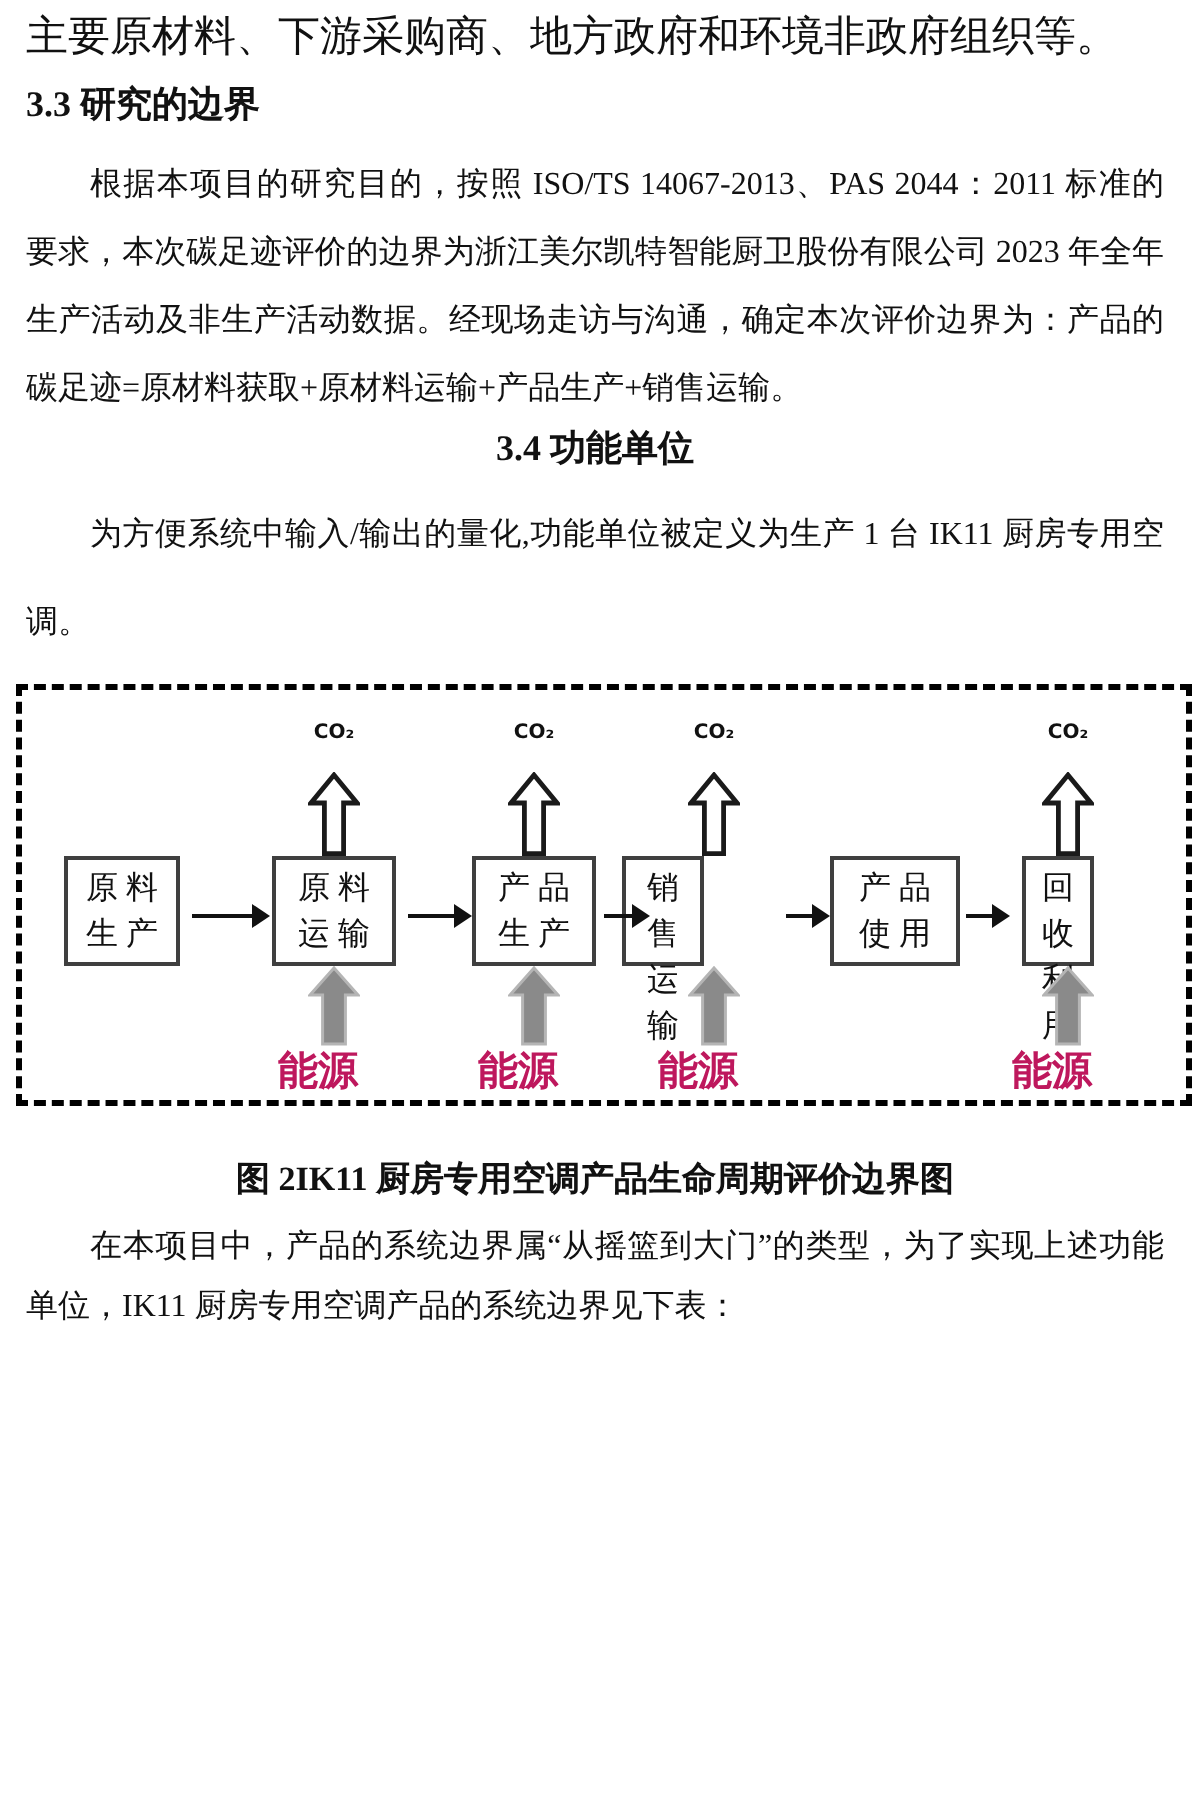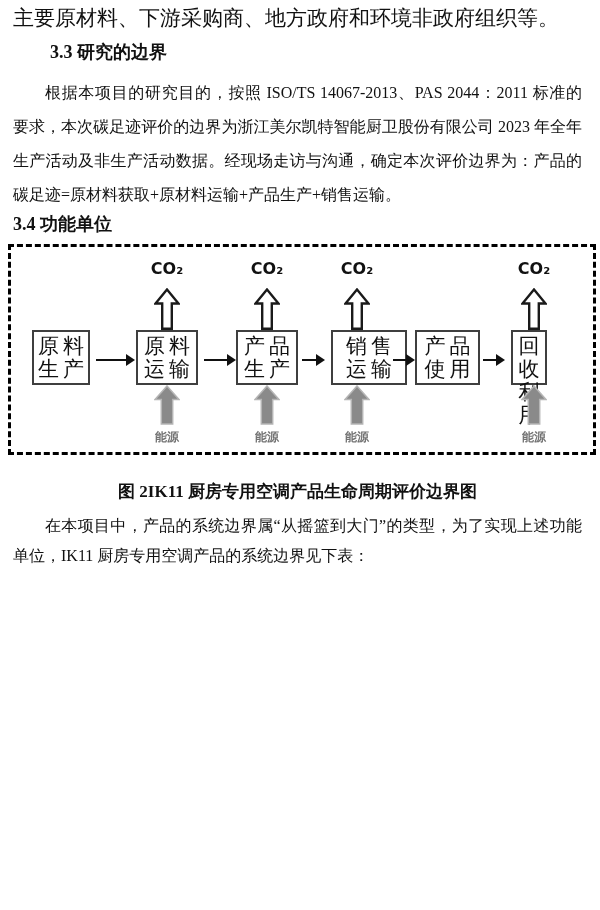--- a/index.html
+++ b/index.html
@@ -9,51 +9,51 @@
     color:#111;
   }
   .page{padding-top:8px;}
   .textblock{padding-left:13px;padding-right:18px;}
   p{margin:0;}
   .lead{font-size:21px;line-height:20px;text-align:justify;}
   h2{
     margin:0;font-size:18px;line-height:24px;font-weight:bold;
     font-family:"Liberation Serif","DejaVu Serif",serif;
   }
-  .h33{margin-top:12px;margin-left:37px;}
-  .h34{margin-top:0;}
+  .h33{margin-top:12px;}
+  .h34{margin-top:0;text-align:center;}
   .h35{margin-top:6px;}
   .body33{margin-top:12px;font-size:16px;line-height:34px;text-align:justify;text-indent:2em;}
   .body34{margin-top:10px;font-size:16px;line-height:44px;text-align:justify;text-indent:2em;}
   .body35{margin-top:12px;font-size:16px;line-height:41px;text-align:justify;text-indent:2em;}
 
   
   .diagram{
     position:relative;box-sizing:border-box;
     margin:8px 0 0 8px;width:588px;height:211px;
     border:3px dashed #000;background:#fff;
   }
   .stage-box{
     position:absolute;top:83px;height:55px;box-sizing:border-box;
     border:2px solid #3f3f3f;background:#fff;
-    font-size:21px;line-height:23px;padding-top:3px;padding-left:4px;
+    font-size:16px;line-height:23px;padding-top:3px;padding-left:4px;
     text-align:center;letter-spacing:4px;white-space:pre-line;
     font-family:"Liberation Serif","DejaVu Serif",serif;
   }
   .co2-label{
     position:absolute;top:12px;width:50px;text-align:center;
     font-family:"DejaVu Sans","Liberation Sans",sans-serif;
-    font-weight:bold;font-size:16px;line-height:20px;letter-spacing:0;
+    font-weight:bold;font-size:10px;line-height:20px;letter-spacing:0;
   }
   .co2-arrow{position:absolute;top:41px;width:26px;height:42px;}
   .energy-arrow{position:absolute;top:138px;width:26px;height:40px;}
   .energy-label{
-    position:absolute;top:179px;width:56px;text-align:center;
+    position:absolute;top:179px;width:56px;
     font-family:"DejaVu Sans","Liberation Sans",sans-serif;
-    font-weight:bold;font-size:12px;line-height:22px;color:#737373;
+    font-weight:bold;font-size:20px;line-height:22px;color:#be185d;
   }
   .conn{position:absolute;top:112px;height:2px;background:#111;}
   .conn::after{
     content:"";position:absolute;left:100%;top:-5px;width:0;height:0;
     border-left:9px solid #111;border-top:6px solid transparent;border-bottom:6px solid transparent;
   }
 
   .figure-caption{
     margin-top:26px;text-align:center;font-weight:bold;
     font-size:17px;line-height:22px;
@@ -64,31 +64,32 @@
 <body>
 
 <div class="page">
 
   <p class="lead textblock">主要原材料、下游采购商、地方政府和环境非政府组织等。</p>
 
   <h2 class="h33 textblock">3.3 研究的边界</h2>
   <p class="body33 textblock">根据本项目的研究目的，按照 ISO/TS 14067-2013、PAS 2044：2011 标准的要求，本次碳足迹评价的边界为浙江美尔凯特智能厨卫股份有限公司 2023 年全年生产活动及非生产活动数据。经现场走访与沟通，确定本次评价边界为：产品的碳足迹=原材料获取+原材料运输+产品生产+销售运输。</p>
 
   <h2 class="h34 textblock">3.4 功能单位</h2>
+  <p class="body34 textblock">为方便系统中输入/输出的量化,功能单位被定义为生产 1 台 IK11 厨房专用空调。</p>
 
 
   <div class="diagram">
 
     <div class="stage-box" style="left:21px;width:58px">原料
 生产</div>
     <div class="stage-box" style="left:125px;width:62px">原料
 运输</div>
     <div class="stage-box" style="left:225px;width:62px">产品
 生产</div>
-    <div class="stage-box" style="left:320px;width:76px">销售
+    <div class="stage-box" style="left:300px;width:41px">销售
 运输</div>
     <div class="stage-box" style="left:404px;width:65px">产品
 使用</div>
     <div class="stage-box" style="left:500px;width:36px">回收
 利用</div>
 
     <div class="conn" style="left:85px;width:30px"></div>
     <div class="conn" style="left:193px;width:23px"></div>
     <div class="conn" style="left:291px;width:14px"></div>
     <div class="conn" style="left:382px;width:13px"></div>

